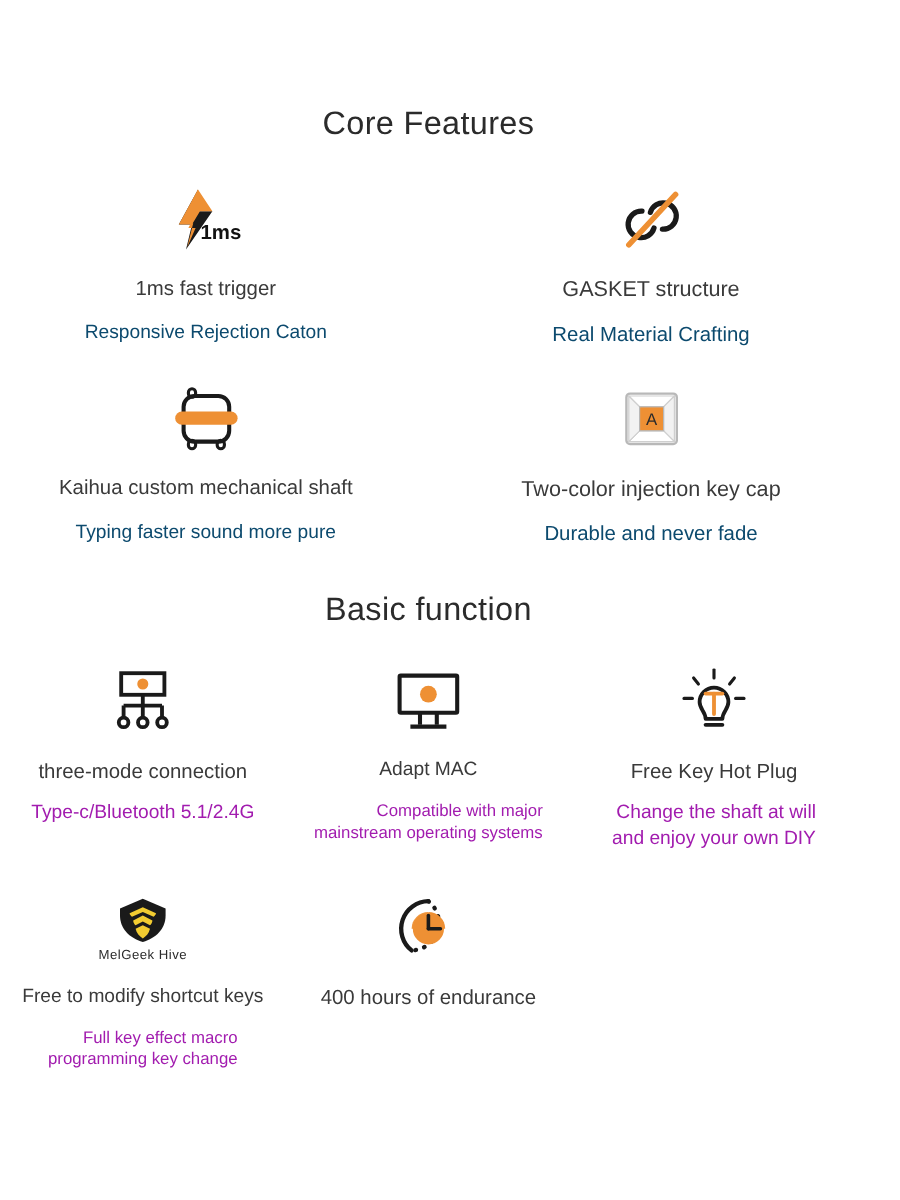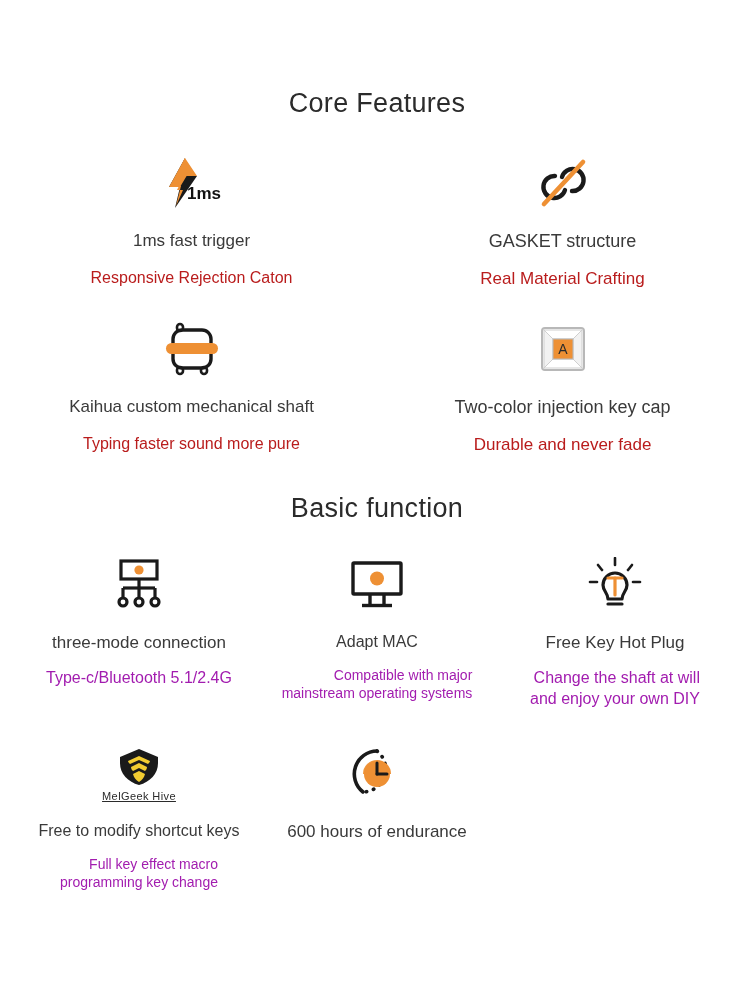--- a/index.html
+++ b/index.html
@@ -6,21 +6,21 @@
 
   body {
     width: 750px;
     height: 1000px;
     background: #ffffff;
     font-family: "Liberation Sans", sans-serif;
     color: #3c3c3c;
     overflow: hidden;
   }
 
-  .page { width: 714px; height: 1000px; position: relative; margin-left: 20px; }
+  .page { width: 714px; height: 1000px; position: relative; }
 
   
   .section-title {
     text-align: center;
     font-size: 27px;
     font-weight: 400;
     color: #2b2b2b;
     letter-spacing: .3px;
   }
   #core-title { padding-top: 88px; }
@@ -47,21 +47,21 @@
     margin-bottom: 18px;
   }
   .core-title-txt {
     font-size: 17px;
     color: #3a3a3a;
     text-align: center;
     margin-bottom: 16px;
   }
   .core-sub-txt {
     font-size: 16px;
-    color: #b91c1c;
+    color: #0c4a6e;
     text-align: left;
     line-height: 1.35;
   }
   .core-cell.big .core-title-txt { font-size: 18px; }
   .core-cell.big .core-sub-txt { font-size: 17px; }
 
   
   .basic-grid {
     margin-top: 30px;
     display: grid;
@@ -101,21 +101,20 @@
   .basic-cell.s .basic-title-txt { font-size: 13.5px; }
   .basic-cell.s .basic-sub-txt  { font-size: 14.5px; }
 
   
   .hive-label {
     font-size: 11px;
     color: #2b2b2b;
     letter-spacing: .4px;
     margin-top: 3px;
     text-align: center;
-    text-decoration: underline;
   }
   .hive-wrap { display:flex; flex-direction:column; align-items:center; }
 
   .bolt-ms {
     font-size: 17px;
     font-weight: bold;
     fill: #111;
   }
 </style>
 </head>
@@ -263,16 +262,16 @@
         <svg width="52" height="52" viewBox="0 0 52 52">
           <path d="M26 3 A23 23 0 0 0 12 44" fill="none" stroke="#1a1a1a" stroke-width="3.6" stroke-linecap="round"></path>
           <path d="M26 3 A23 23 0 0 1 12 44" fill="none" stroke="#1a1a1a" stroke-width="3.6" stroke-linecap="round" stroke-dasharray="0.5 7"></path>
           <path d="M26 12 A14 14 0 0 1 40 26 L26 26 Z" fill="#EE9034"></path>
           <path d="M26 12 A14 14 0 0 0 12 26 L26 26 Z" fill="#EE9034" opacity="0.95"></path>
           <circle cx="26" cy="26" r="13" fill="#EE9034"></circle>
           <line x1="26" y1="26" x2="26" y2="15" stroke="#1a1a1a" stroke-width="3" stroke-linecap="round"></line>
           <line x1="26" y1="26" x2="36" y2="26" stroke="#1a1a1a" stroke-width="3" stroke-linecap="round"></line>
         </svg>
       </div>
-      <div class="basic-title-txt">600 hours of endurance</div>
+      <div class="basic-title-txt">400 hours of endurance</div>
     </div>
   </div>
 </div>
 
 </body></html>

